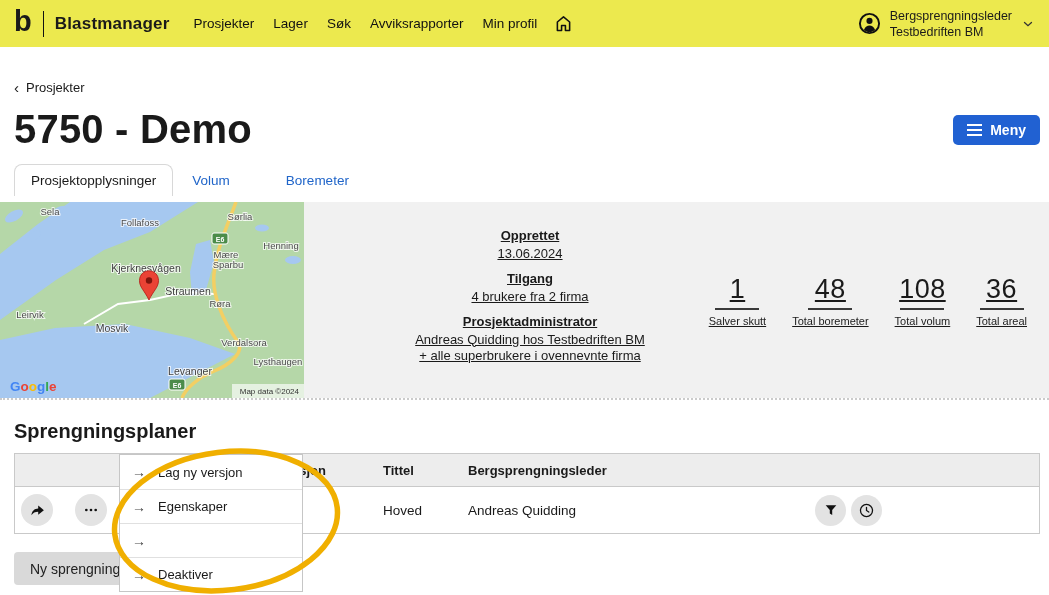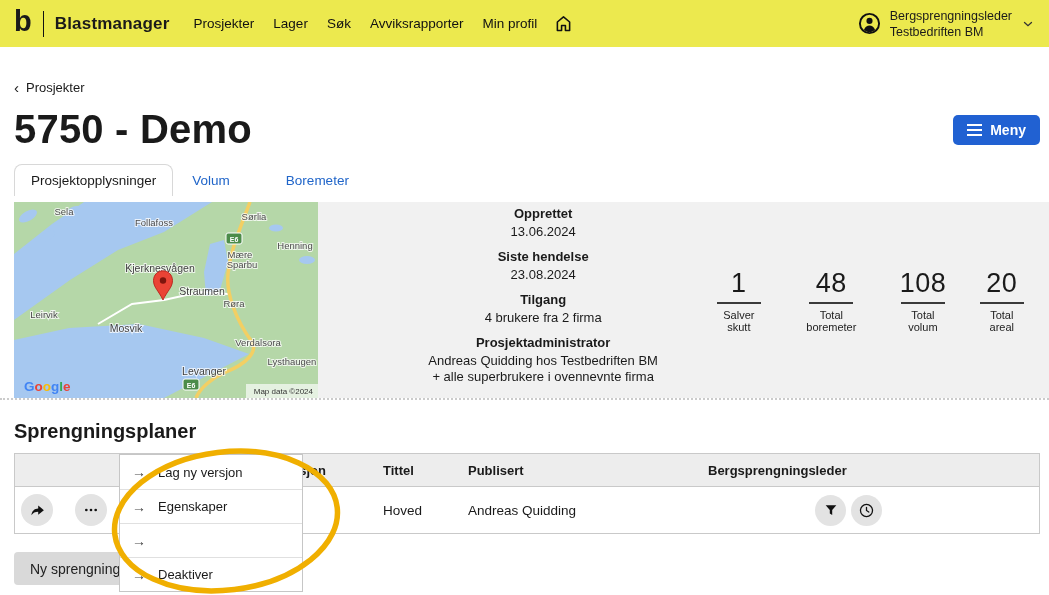--- a/index.html
+++ b/index.html
@@ -27,24 +27,24 @@
   .menu-btn { background:#2161D2; color:#fff; border:none; border-radius:5px; height:30px; padding:0 14px; font-size:14px; font-weight:700; display:flex; align-items:center; gap:8px; cursor:pointer; font-family:inherit; }
   .hamb { display:flex; flex-direction:column; gap:3px; }
   .hamb i { display:block; width:15px; height:2px; background:#fff; }
   .tabs { margin:12px 0 0 14px; display:flex; align-items:center; height:32px; }
   .tab-active { height:32px; background:#fff; border:1px solid #D8D8D8; border-bottom:none; border-radius:8px 8px 0 0; padding:0 16px; display:flex; align-items:center; font-size:13.5px; cursor:pointer; }
   .tab-link { color:#2065C9; font-size:13.5px; text-decoration:none; cursor:pointer; }
   .tab-link.t1 { margin-left:19px; }
   .tab-link.t2 { margin-left:35px;padding-left:21px; }
 
   
-  .panel { margin-top:6px; height:198px; border-bottom:2px dotted #CBCBCB; padding-left:14px; display:flex; }
+  .panel { margin-top:6px; height:198px; border-bottom:2px dotted #CBCBCB; display:flex; }
   .map { width:304px; height:196px; position:relative; flex:none; cursor:grab; }
   .map svg { display:block; }
-  .panel-gray { flex:1; background:#F1F1F1; display:flex; align-items:center; }
+  .panel-gray { flex:1; background:#F1F1F1; display:flex; align-items:center;text-decoration:underline; }
   .info-col { margin-left:58px; width:336px; text-align:center; font-size:13px; line-height:16px; }
   .field { margin-bottom:9px; }
   .field b { display:block; margin-bottom:2px; font-size:13px; }
   .stats { margin-left:auto; margin-right:22px; display:flex; gap:26px; text-align:center; }
   .stat-value { font-size:27px; letter-spacing:.5px; }
   .stat-bar { width:44px; height:2px; background:#3a3a3a; margin:3px auto 5px; }
   .stat-label { font-size:11px; color:#222; }
 
   
   .section-title { margin:20px 0 0 14px; font-size:20px; font-weight:700; }
@@ -188,24 +188,20 @@
         <text class="attr" x="299" y="192" text-anchor="end">Map data ©2024</text>
       </svg>
     </div>
     <div class="panel-gray">
       <div class="info-col">
         <div class="field">
           <b>Opprettet</b>
           <span>13.06.2024</span>
         </div>
         <div class="field">
-          <b>Siste hendelse</b>
-          <span>23.08.2024</span>
-        </div>
-        <div class="field">
           <b>Tilgang</b>
           <span>4 brukere fra 2 firma</span>
         </div>
         <div class="field">
           <b>Prosjektadministrator</b>
           <span>Andreas Quidding hos Testbedriften BM</span><br>
           <span>+ alle superbrukere i ovennevnte firma</span>
         </div>
       </div>
       <div class="stats">
@@ -218,37 +214,36 @@
           <div class="stat-value">48</div>
           <div class="stat-bar"></div>
           <div class="stat-label">Total boremeter</div>
         </div>
         <div class="stat">
           <div class="stat-value">108</div>
           <div class="stat-bar"></div>
           <div class="stat-label">Total volum</div>
         </div>
         <div class="stat">
-          <div class="stat-value">20</div>
+          <div class="stat-value">36</div>
           <div class="stat-bar"></div>
           <div class="stat-label">Total areal</div>
         </div>
       </div>
     </div>
   </div>
 
   
   <h2 class="section-title">Sprengningsplaner</h2>
 
   <div class="tbl">
     <div class="t-head">
       <div></div>
       <div>Versjon</div>
       <div>Tittel</div>
-      <div>Publisert</div>
       <div>Bergsprengningsleder</div>
       <div></div>
     </div>
     <div class="t-row">
       <div class="cell-icons">
         <button class="circle-btn">
           <svg width="17" height="17" viewBox="0 0 24 24">
               <path d="M13 5 L21 11.5 L13 18 V13.9 C8.6 13.9 5.6 15.5 3.4 18.6 C4 12.8 7.4 9.3 13 9.1 Z" fill="#111"></path>
             </svg>
         </button>

